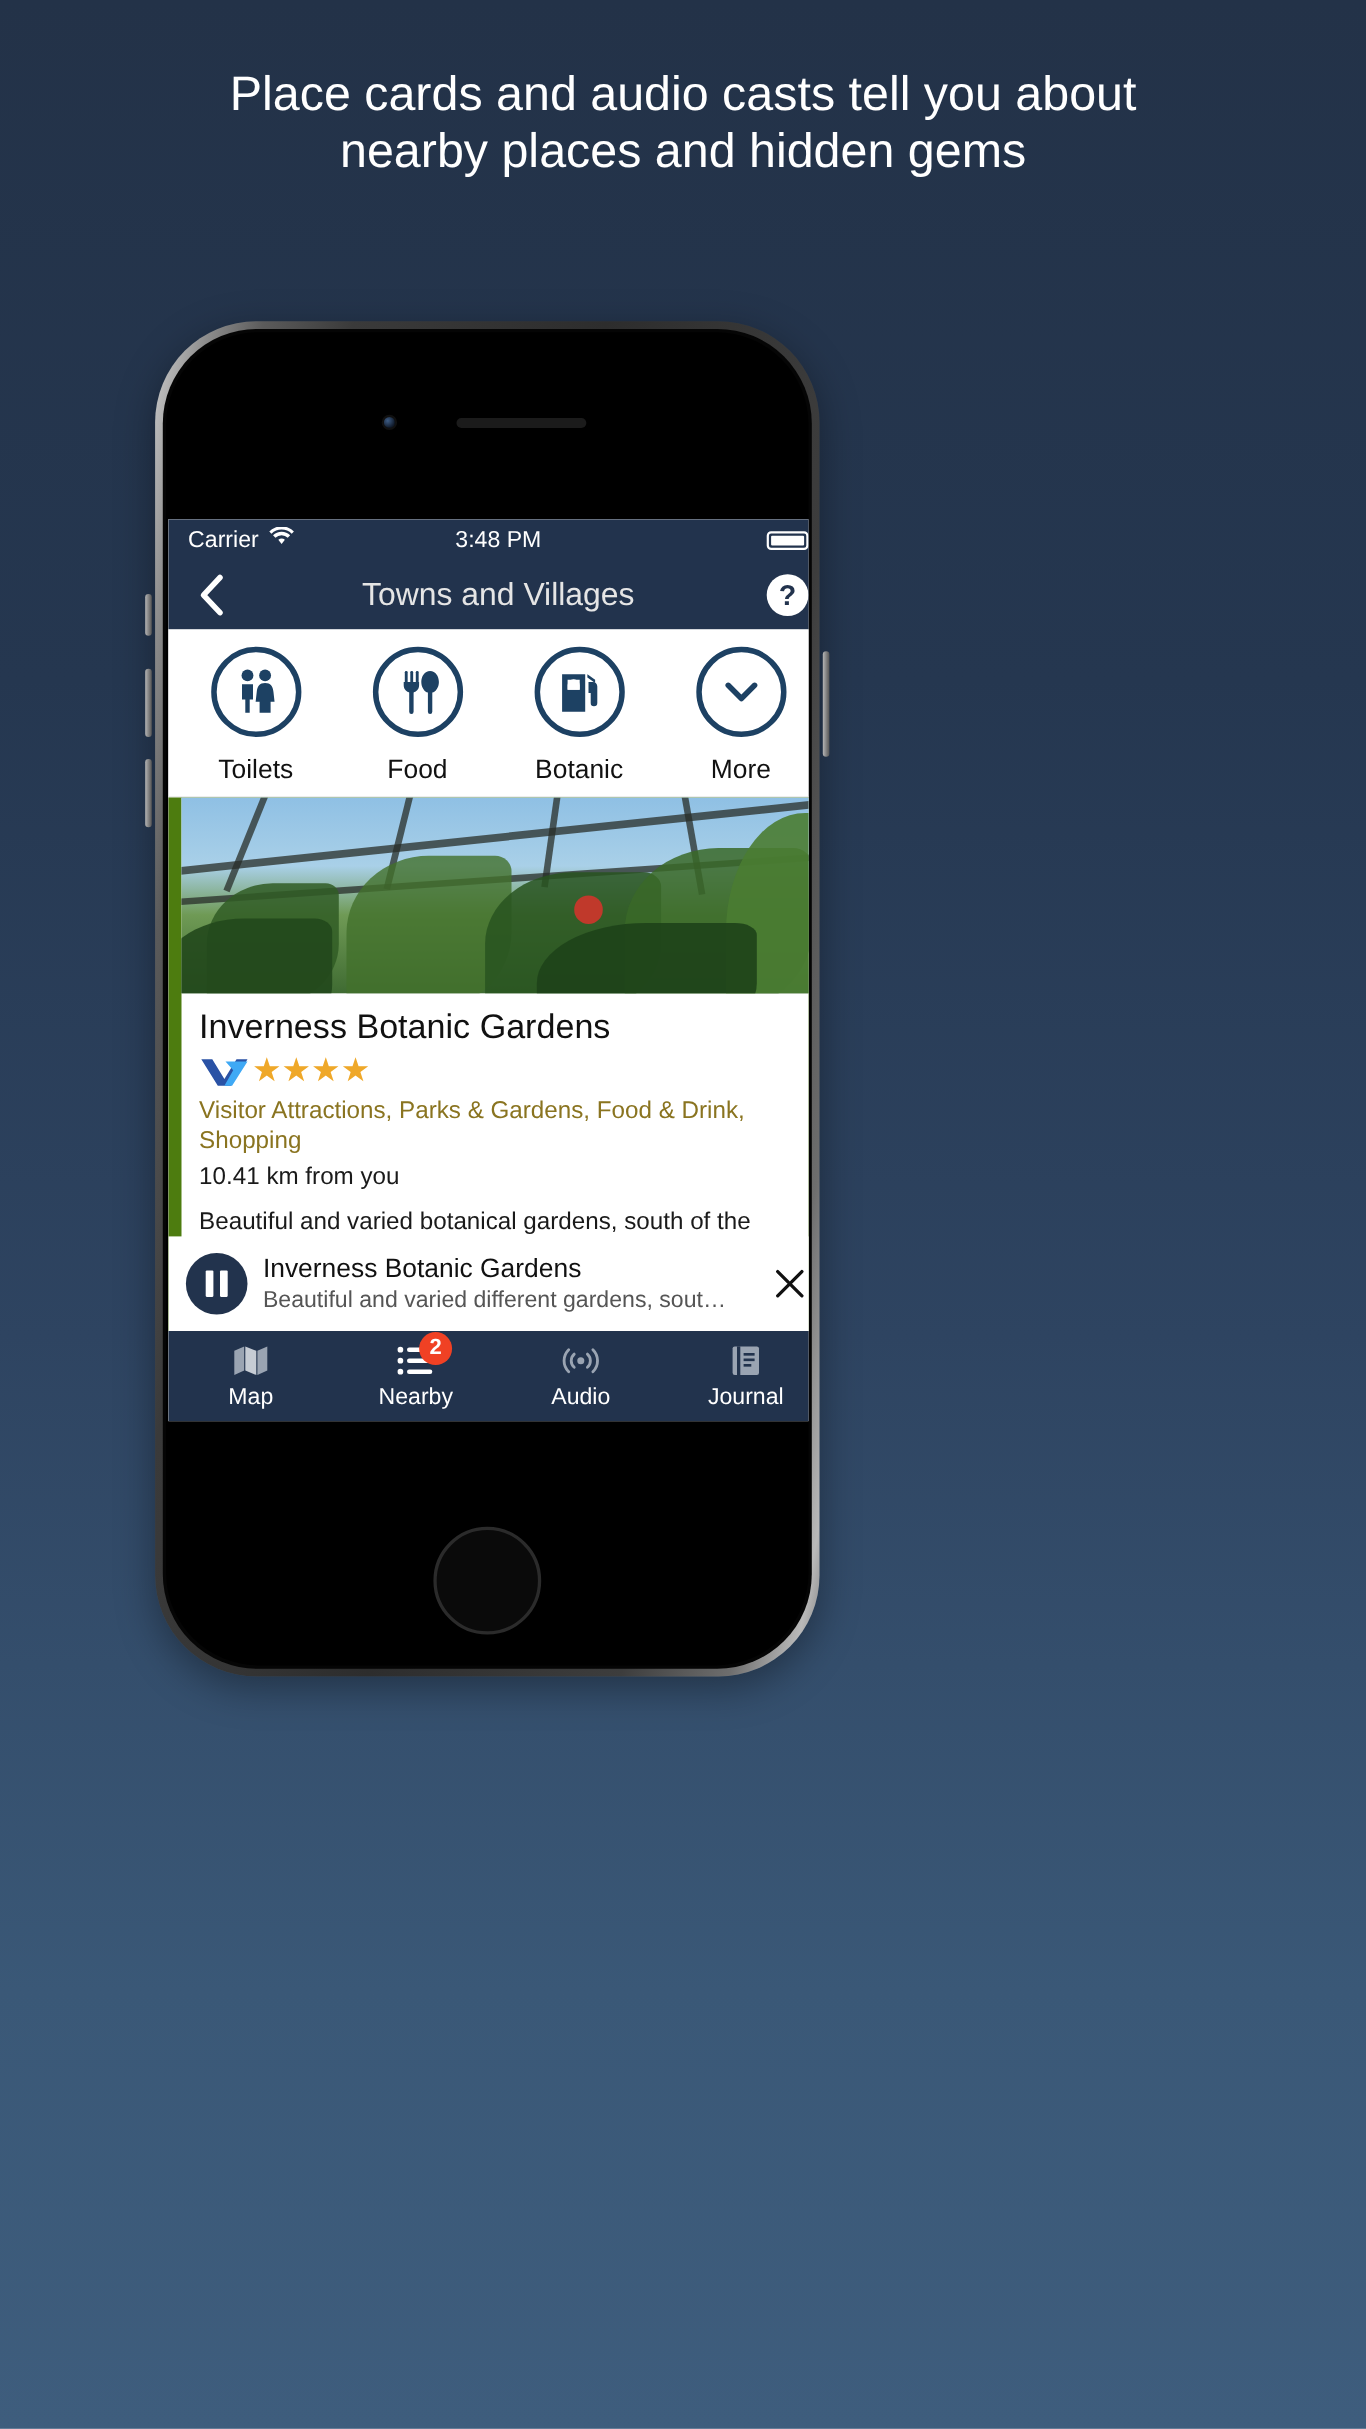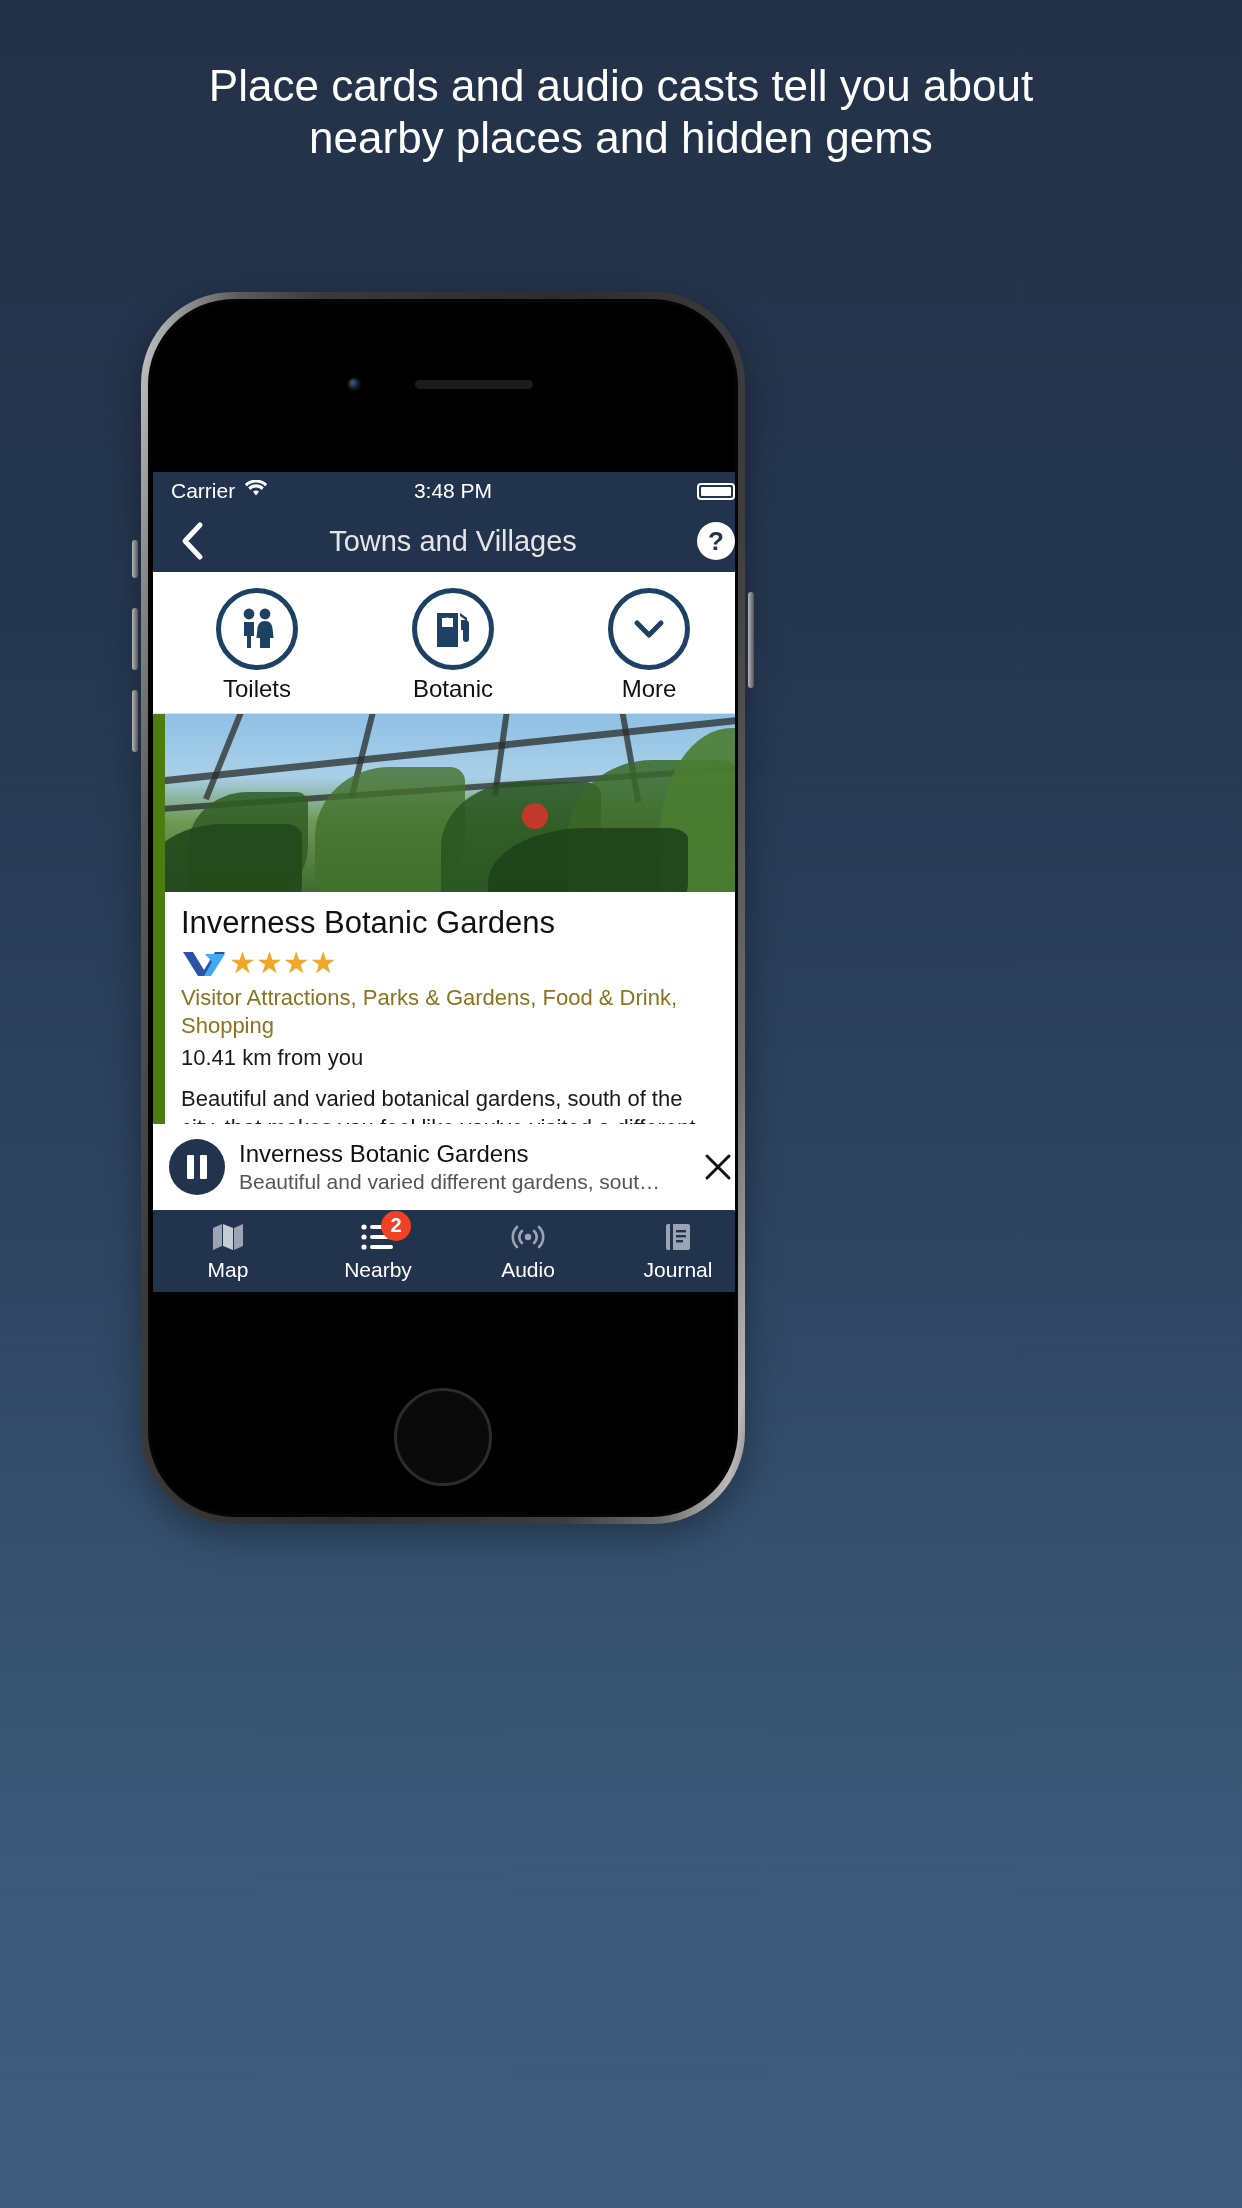--- a/index.html
+++ b/index.html
@@ -158,21 +158,21 @@
   }
 
   
   .cats {
     background: #fff;
     display: flex;
     padding: 16px 6px 10px;
     border-bottom: 1px solid #e2e2e2;
     flex: 0 0 auto;
   }
-  .cat { flex: 1; display:flex; flex-direction:column; align-items:center; gap: 5px; cursor: pointer; }
+  .cat { flex: 1; display:flex; flex-direction:column; align-items:center; gap: 16px; cursor: pointer; }
   .cat-circle {
     width: 82px; height: 82px; border-radius: 50%;
     border: 5px solid #1d4163;
     display:flex; align-items:center; justify-content:center;
   }
   .cat-label { font-size: 24px; color: #111; }
 
   
   .content {
     flex: 1 1 auto;
@@ -306,20 +306,34 @@
               <svg width="46" height="46" viewBox="0 0 46 46">
                 <circle cx="15" cy="8" r="5.4" fill="#1d4163"></circle>
                 <path d="M10 16 h10 v14 h-3 v12 h-4 v-12 h-3 z" fill="#1d4163"></path>
                 <circle cx="31" cy="8" r="5.4" fill="#1d4163"></circle>
                 <path d="M31 15 c5 0 7 3 7.6 8 l1 9 h-3.6 v10 h-10 v-10 h-3.6 l1 -9 c0.6 -5 2.6 -8 7.6 -8 z" fill="#1d4163"></path>
               </svg>
             </div>
             <div class="cat-label">Toilets</div>
           </div>
 
+          <div class="cat">
+            <div class="cat-circle">
+              <svg width="46" height="46" viewBox="0 0 46 46">
+                <g fill="#1d4163">
+                  <rect x="11" y="4" width="2.6" height="12" rx="1.2"></rect>
+                  <rect x="16" y="4" width="2.6" height="12" rx="1.2"></rect>
+                  <rect x="21" y="4" width="2.6" height="12" rx="1.2"></rect>
+                  <path d="M10 14 h14 v3 c0 4 -3 6 -5 6.5 V41 a2 2 0 0 1 -4 0 V23.5 C13 23 10 21 10 17 z"></path>
+                  <path d="M34 4 c5 0 8 5 8 10 s-3 9 -6 9.6 V41 a2 2 0 0 1 -4 0 V23.6 c-3 -0.6 -6 -4.6 -6 -9.6 s3 -10 8 -10 z"></path>
+                </g>
+              </svg>
+            </div>
+            <div class="cat-label">Food</div>
+          </div>
 
           <div class="cat">
             <div class="cat-circle">
               <svg width="46" height="46" viewBox="0 0 46 46">
                 <g fill="#1d4163">
                   <path d="M7 7 h21 v34 h-21 z"></path>
                   <path d="M12 12 h11 v9 h-11 a0 0 0 0 1 0 0 c0 -5 0 -9 0 -9 z" fill="#ffffff"></path>
                   <path d="M12 21 v-4 a5.5 5.5 0 0 1 11 0 v4 z" fill="#ffffff"></path>
                   <path d="M31 14 h4 a4 4 0 0 1 4 4 v15 a3 3 0 0 1 -6 0 v-9 h-2 z"></path>
                   <path d="M30 7 l7 5 v3 l-7 -5 z"></path>

